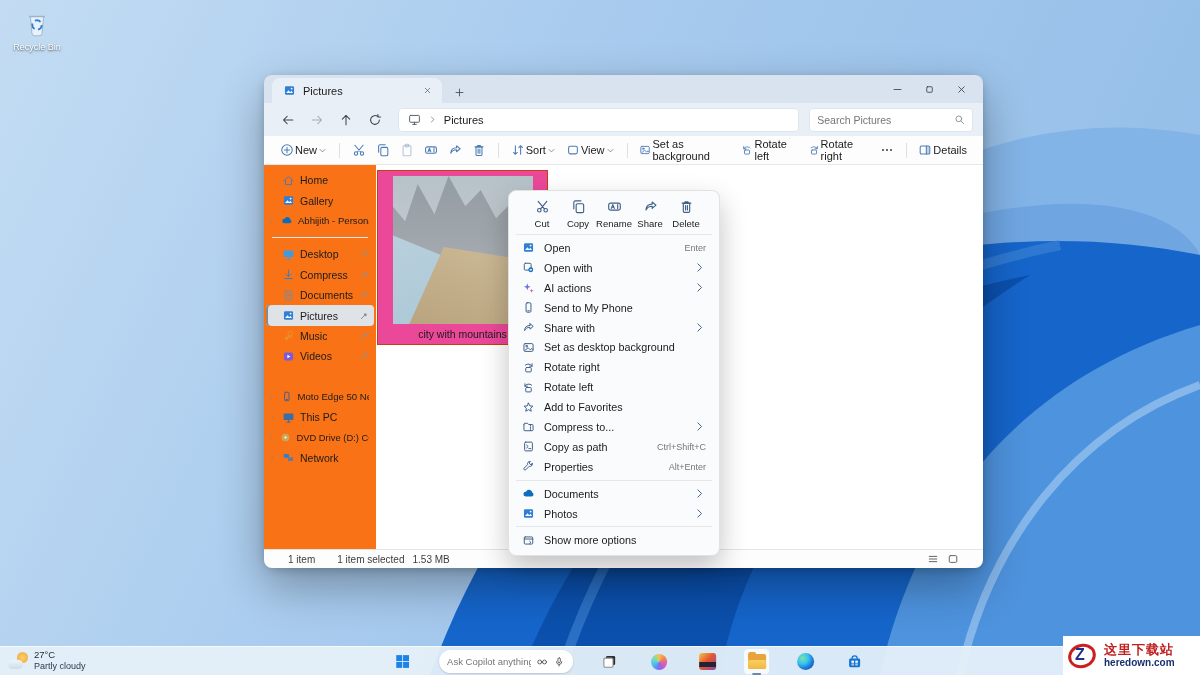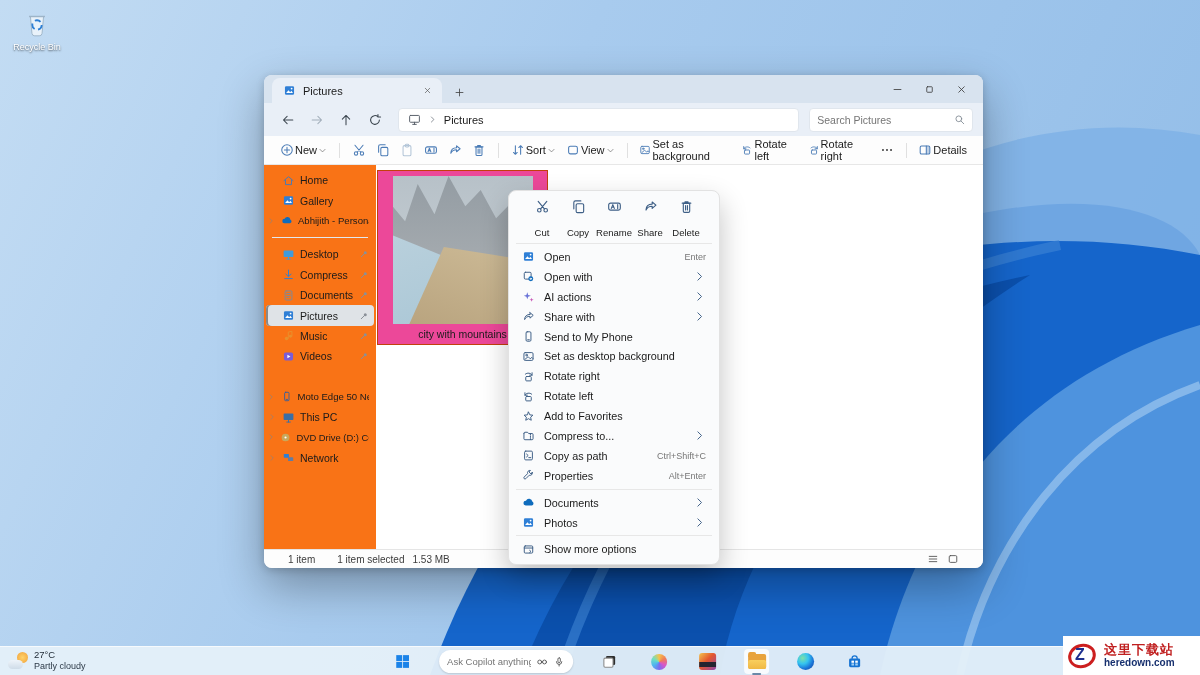--- a/index.html
+++ b/index.html
@@ -10,21 +10,21 @@
 
 .wallpaper{position:absolute;inset:0;background:linear-gradient(115deg,#c3dcf3 0%,#a8cbee 40%,#8fbbe7 100%)}
 .bloom{position:absolute;inset:0}
 
 
 .deskicon{position:absolute;left:7px;top:8px;width:60px;text-align:center}
 .deskicon .lbl{font-size:9px;color:#fff;text-shadow:0 1px 2px rgba(0,0,0,.65);margin-top:2px}
 .bin{width:30px;height:32px;margin:0 auto;position:relative}
 
 
-.window{position:absolute;left:264px;top:75px;width:719px;height:493px;border-radius:8px;background:#e9eff7;box-shadow:0 18px 45px rgba(0,0,0,.32),0 2px 8px rgba(0,0,0,.18)}
+.window{position:absolute;left:264px;top:75px;width:719px;height:493px;border-radius:13px;background:#e9eff7;box-shadow:0 18px 45px rgba(0,0,0,.32),0 2px 8px rgba(0,0,0,.18)}
 .tabbar{height:28px;display:flex;align-items:flex-end;background:#d8e3ef;border-radius:8px 8px 0 0;padding-left:8px;position:relative}
 .tab{height:25px;width:170px;background:#e9eff7;border-radius:8px 8px 0 0;display:flex;align-items:center;gap:7px;padding:0 6px 0 11px;font-size:11px}
 .tab-close{margin-left:auto;width:18px;height:18px;display:flex;align-items:center;justify-content:center;border-radius:4px;color:#555}
 .newtab{margin-left:12px;margin-bottom:5px;color:#444}
 .wincontrols{position:absolute;right:6px;top:0;height:28px;display:flex;align-items:center}
 .wc{width:32px;height:26px;display:flex;align-items:center;justify-content:center;color:#3c3c3c}
 
 .navbar{height:33px;display:flex;align-items:center;background:#e9eff7;padding:0 10px}
 .navbtn{width:29px;height:26px;display:flex;align-items:center;justify-content:center;color:#3d4750;border-radius:4px}
 .navbtn.dis{color:#a2aeba}
@@ -61,21 +61,21 @@
 .city{position:absolute;left:30%;top:56%;width:70%;height:9%;background:linear-gradient(#e3e2da,#cfcabb);clip-path:polygon(0 100%,4% 40%,12% 60%,20% 20%,30% 55%,42% 30%,55% 60%,66% 25%,80% 55%,92% 35%,100% 60%,100% 100%)}
 .caption{font-size:10.5px;margin-top:4px}
 
 .statusbar{height:19px;border-top:1px solid #e5e5e5;background:#fdfdfd;border-radius:0 0 8px 8px;display:flex;align-items:center;padding:0 24px;font-size:10px;color:#3c3c3c}
 .st1{margin-right:22px}.st2{margin-right:8px}
 .stic{margin-left:8px;color:#555}
 
 
 .menu{position:absolute;left:508px;top:190px;width:212px;background:#fafbfc;border:1px solid #e2e2e2;border-radius:8px;box-shadow:0 12px 28px rgba(0,0,0,.24);padding:3px 4px 5px;z-index:50}
 .qrow{display:flex;justify-content:space-between;padding:5px 12px 2px}
-.qitem{display:flex;flex-direction:column;align-items:center;gap:13px;font-size:9.5px;width:34px}
+.qitem{display:flex;flex-direction:column;align-items:center;gap:4px;font-size:9.5px;width:34px}
 .qitem .ic{color:#3e5f86;width:15px;height:15px}
 .mdiv{height:1px;background:#e7e7e7;margin:3px 3px}
 .mrow{height:19.9px;display:flex;align-items:center;gap:9px;padding:0 9px;font-size:10.8px;border-radius:4px}
 .mrow .ic{width:13px;height:13px;color:#3e5f86}
 .mhint{margin-left:auto;font-size:9px;color:#767676}
 .msub{margin-left:auto;color:#5a5a5a;width:10px;height:10px}
 
 
 .taskbar{position:absolute;left:0;right:0;bottom:0;height:29px;background:rgba(229,240,249,.95);border-top:1px solid rgba(255,255,255,.7);z-index:40}
 .tb-center{position:absolute;left:50%;top:0;height:29px;transform:translateX(-44%);display:flex;align-items:center;gap:24px}
@@ -731,32 +731,32 @@
     <svg class="ic" style="color:#6b74d8">
         <use href="#i-sparkle"></use>
       </svg>
     <span>AI actions</span>
     <svg class="ic msub">
         <use href="#i-chev-r"></use>
       </svg>
   </div>
   <div class="mrow">
     <svg class="ic">
+        <use href="#i-phone"></use>
+      </svg>
+    <span>Send to My Phone</span>
+  </div>
+  <div class="mrow">
+    <svg class="ic">
         <use href="#i-share"></use>
       </svg>
     <span>Share with</span>
     <svg class="ic msub">
         <use href="#i-chev-r"></use>
       </svg>
-  </div>
-  <div class="mrow">
-    <svg class="ic">
-        <use href="#i-phone"></use>
-      </svg>
-    <span>Send to My Phone</span>
   </div>
   <div class="mrow">
     <svg class="ic">
         <use href="#i-setbg"></use>
       </svg>
     <span>Set as desktop background</span>
   </div>
   <div class="mrow">
     <svg class="ic">
         <use href="#i-rot-r"></use>

